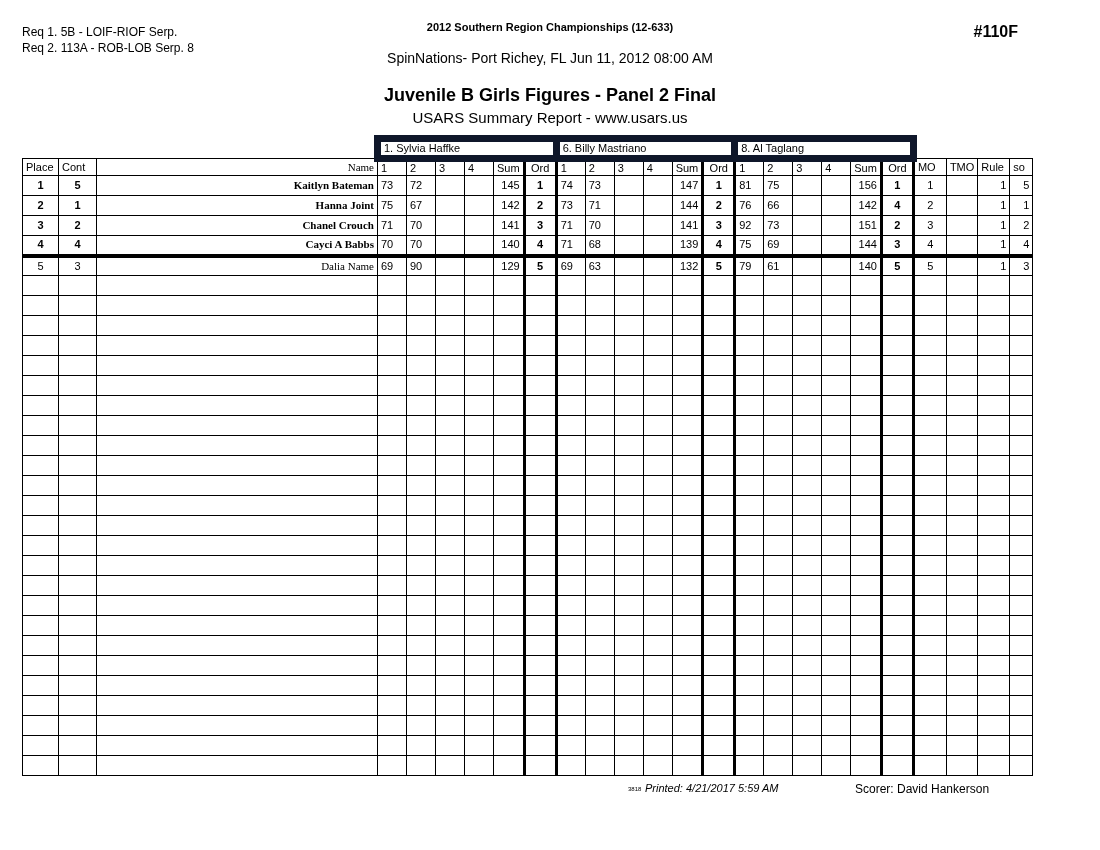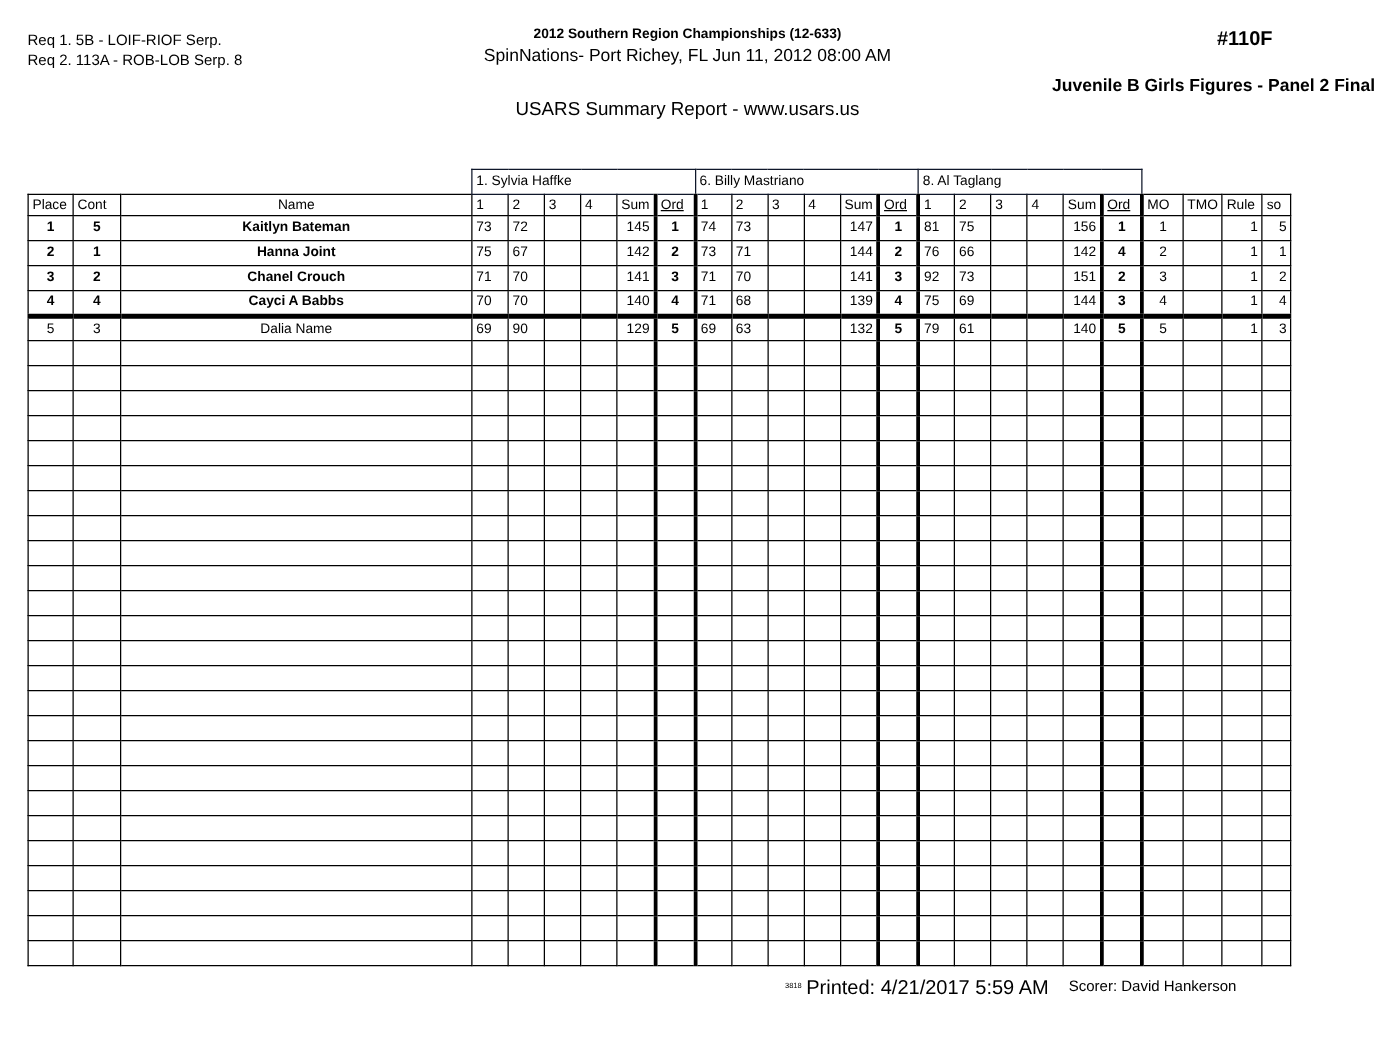--- a/index.html
+++ b/index.html
@@ -5,50 +5,50 @@
   * { box-sizing: border-box; }
   html,body { margin:0; padding:0; background:#fff; }
   .page {
     position:relative; width:1100px; height:850px; background:#ffffff;
     color:#000; font-family:"Liberation Sans", sans-serif; overflow:hidden;
   }
   .req-block { position:absolute; left:22px; top:24px; font-size:12px; line-height:16px; }
   .doc-number { position:absolute; right:82px; top:23px; font-size:16px; font-weight:bold; }
   .titles { position:absolute; left:0; top:21px; width:1100px; text-align:center; }
   .t1 { font-size:11px; font-weight:bold; }
-  .t2 { font-size:14px; margin-top:3px; }
-  .t3 { font-size:14px; font-weight:bold; margin-top:8px;text-align:right; }
+  .t2 { font-size:14px; margin-top:17px; }
+  .t3 { font-size:18px; font-weight:bold; margin-top:19px; }
   .t4 { font-size:15px; margin-top:3px; }
 
   table.results {
     position:absolute; left:22px; top:135px;
     border-collapse:collapse; table-layout:fixed;
     font-size:11px; line-height:1;
   }
   td, th {
     border:1px solid #000; height:20px; padding:0 3px;
     white-space:nowrap; overflow:hidden;
   }
   th { font-weight:normal; text-align:left; height:17px; }
   .nb  { border:none; }
-  .jbox{ border:1px solid #0f172a; height:16px; font-size:11px; text-align:left; }
+  .jbox{ border:7px solid #0f172a; height:16px; font-size:11px; text-align:left; }
   .ord { border-left:3px solid #000; border-right:3px solid #000; }
   td.ord { font-weight:bold; text-align:center; }
-  th.ord { text-align:left;text-decoration:underline; }
+  th.ord { text-align:center; }
   .sum { text-align:right; }
   th.sum { text-align:left; }
   .sc  { text-align:left; }
   .cc  { text-align:center; }
-  .left{ text-align:center; }
+  .left{ text-align:right;font-family:Liberation Serif, serif; }
   .rt  { text-align:right; }
   tr.bold .plc, tr.bold .ctc, tr.bold .nmc { font-weight:bold; }
   tr.cut td { border-bottom:4px solid #000; }
 
   .footer-form    { position:absolute; left:628px; top:786px; font-size:6px; }
-  .footer-printed { position:absolute; left:645px; top:782px; font-size:16px; }
+  .footer-printed { position:absolute; left:645px; top:782px; font-size:11px;font-style:italic; }
   .footer-scorer  { position:absolute; left:855px; top:782px; font-size:12px; }
 </style>
 </head>
 <body>
 
 <div class="page">
 
   <div class="req-block">
     <div>Req 1.  5B - LOIF-RIOF Serp.</div>
     <div>Req 2.  113A - ROB-LOB Serp. 8</div>

